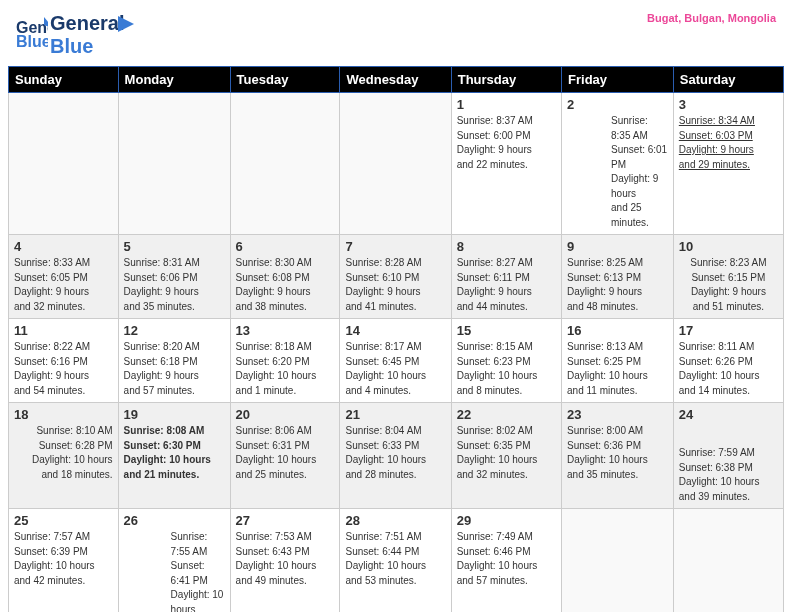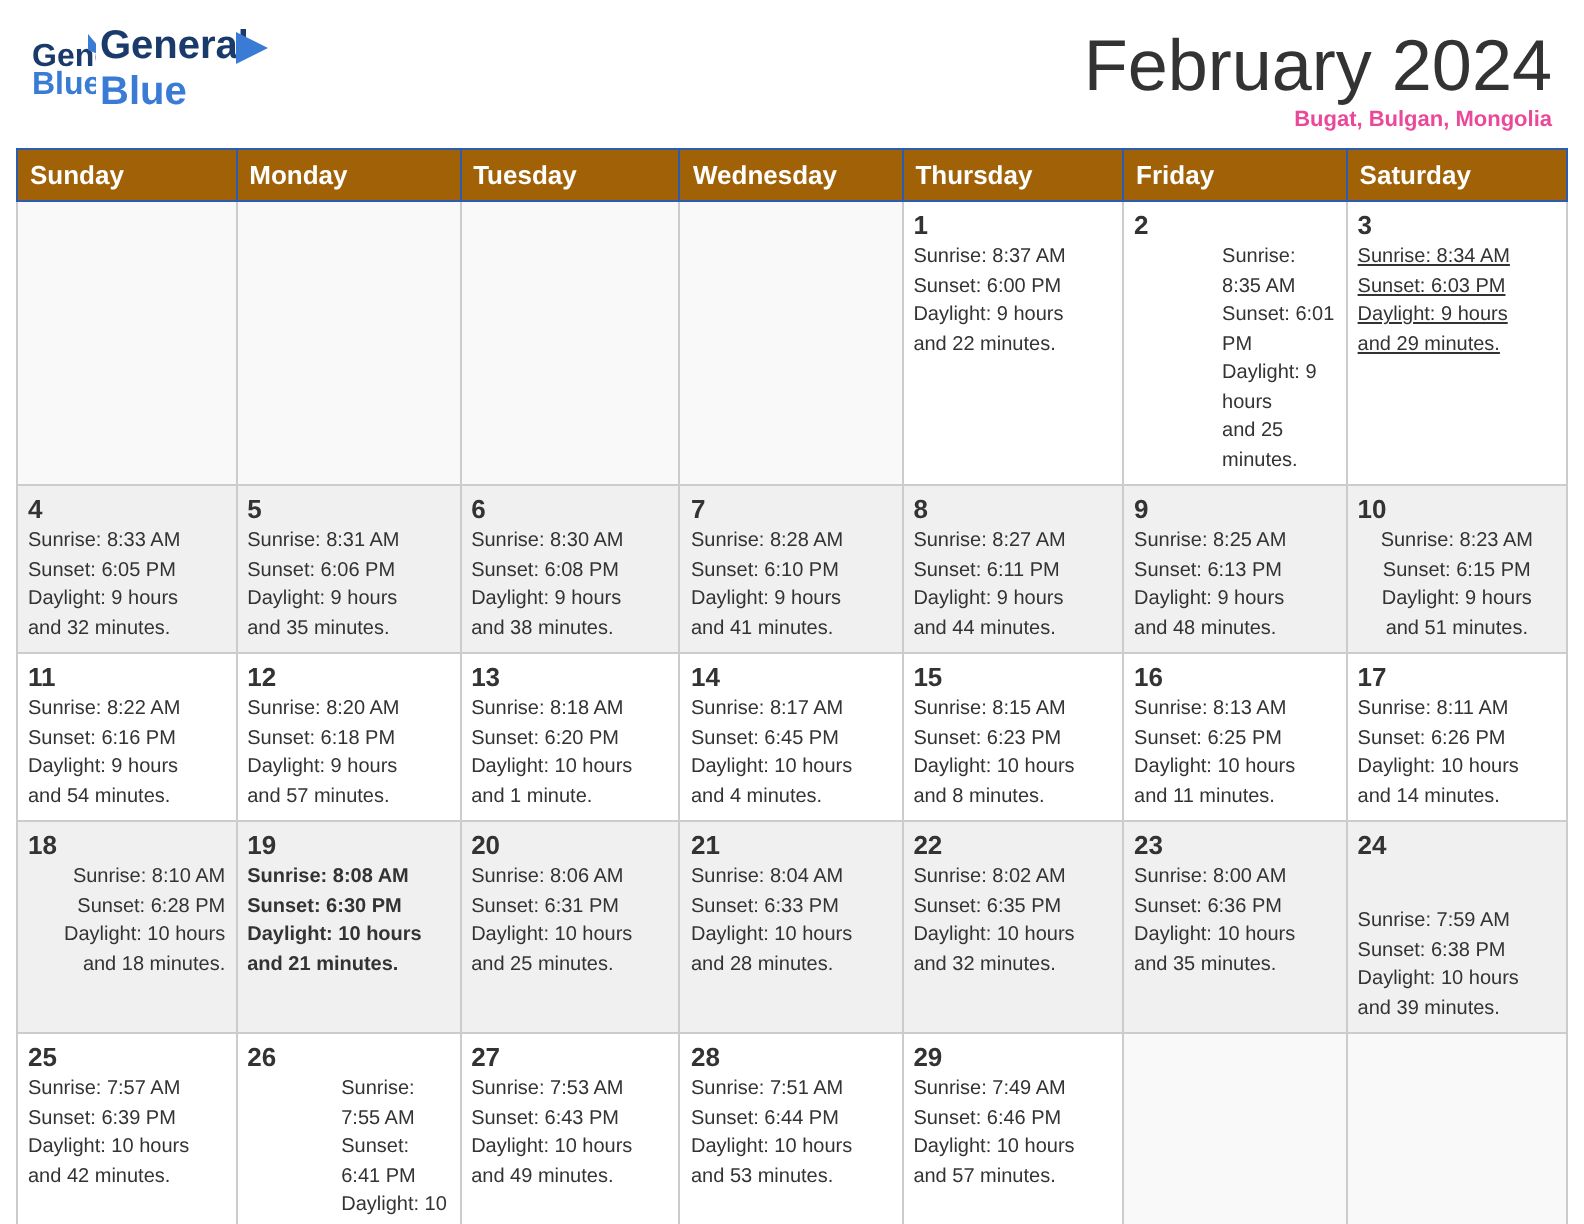--- a/index.html
+++ b/index.html
@@ -11,21 +11,21 @@
     
     .logo { display: flex; align-items: center; }
     
     .title-block { text-align: right; }
     .main-title { font-size: 36px; color: #333; font-weight: normal; }
     .subtitle { font-size: 11px; color: #ec4899; font-weight: bold; }
     
     .calendar { width: 100%; border-collapse: collapse; margin: 0 0 0 0; }
     
     .calendar th {
-      background: #a16207;
+      background: #000000;
       color: #fff;
       text-align: left;
       padding: 5px 6px;
       font-size: 13px;
       border: 1px solid #2a5db0;
       font-weight: bold;
     }
     
     .calendar td {
       vertical-align: top;
@@ -64,21 +64,20 @@
         <span style="font-size:20px;font-weight:bold;color:#3a7bd5;">Blue</span>
       </div>
 
       <div style="margin-left:-6px;margin-top:-18px;">
         <svg width="16" height="16" viewBox="0 0 16 16">
           <polygon points="0,0 16,8 0,16" fill="#3a7bd5"></polygon>
         </svg>
       </div>
     </div>
     <div class="title-block">
-      <div class="main-title">February 2024</div>
       <div class="subtitle">Bugat, Bulgan, Mongolia</div>
     </div>
   </div>
 
   <div class="calendar-wrap">
     <table class="calendar">
       <thead>
         <tr>
         <th>Sunday</th>
             <th>Monday</th>

